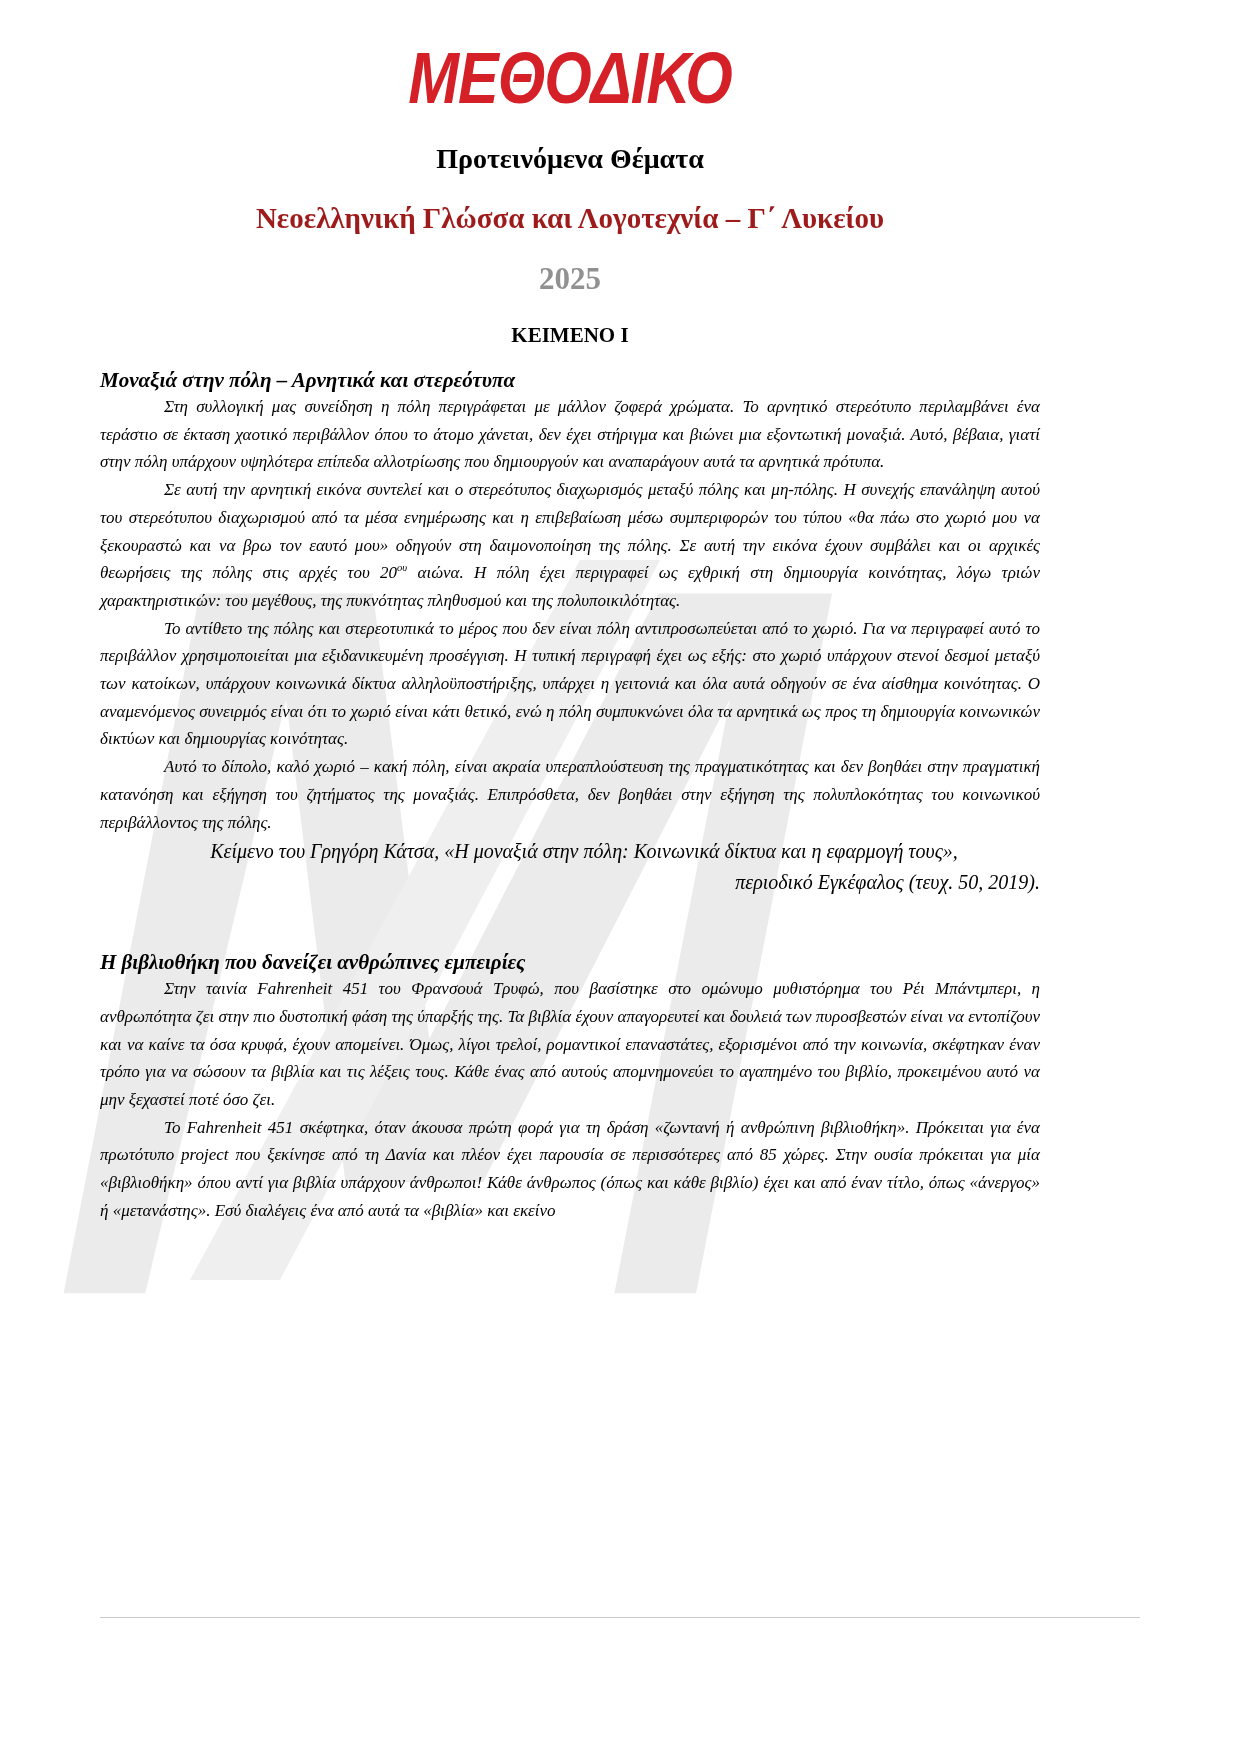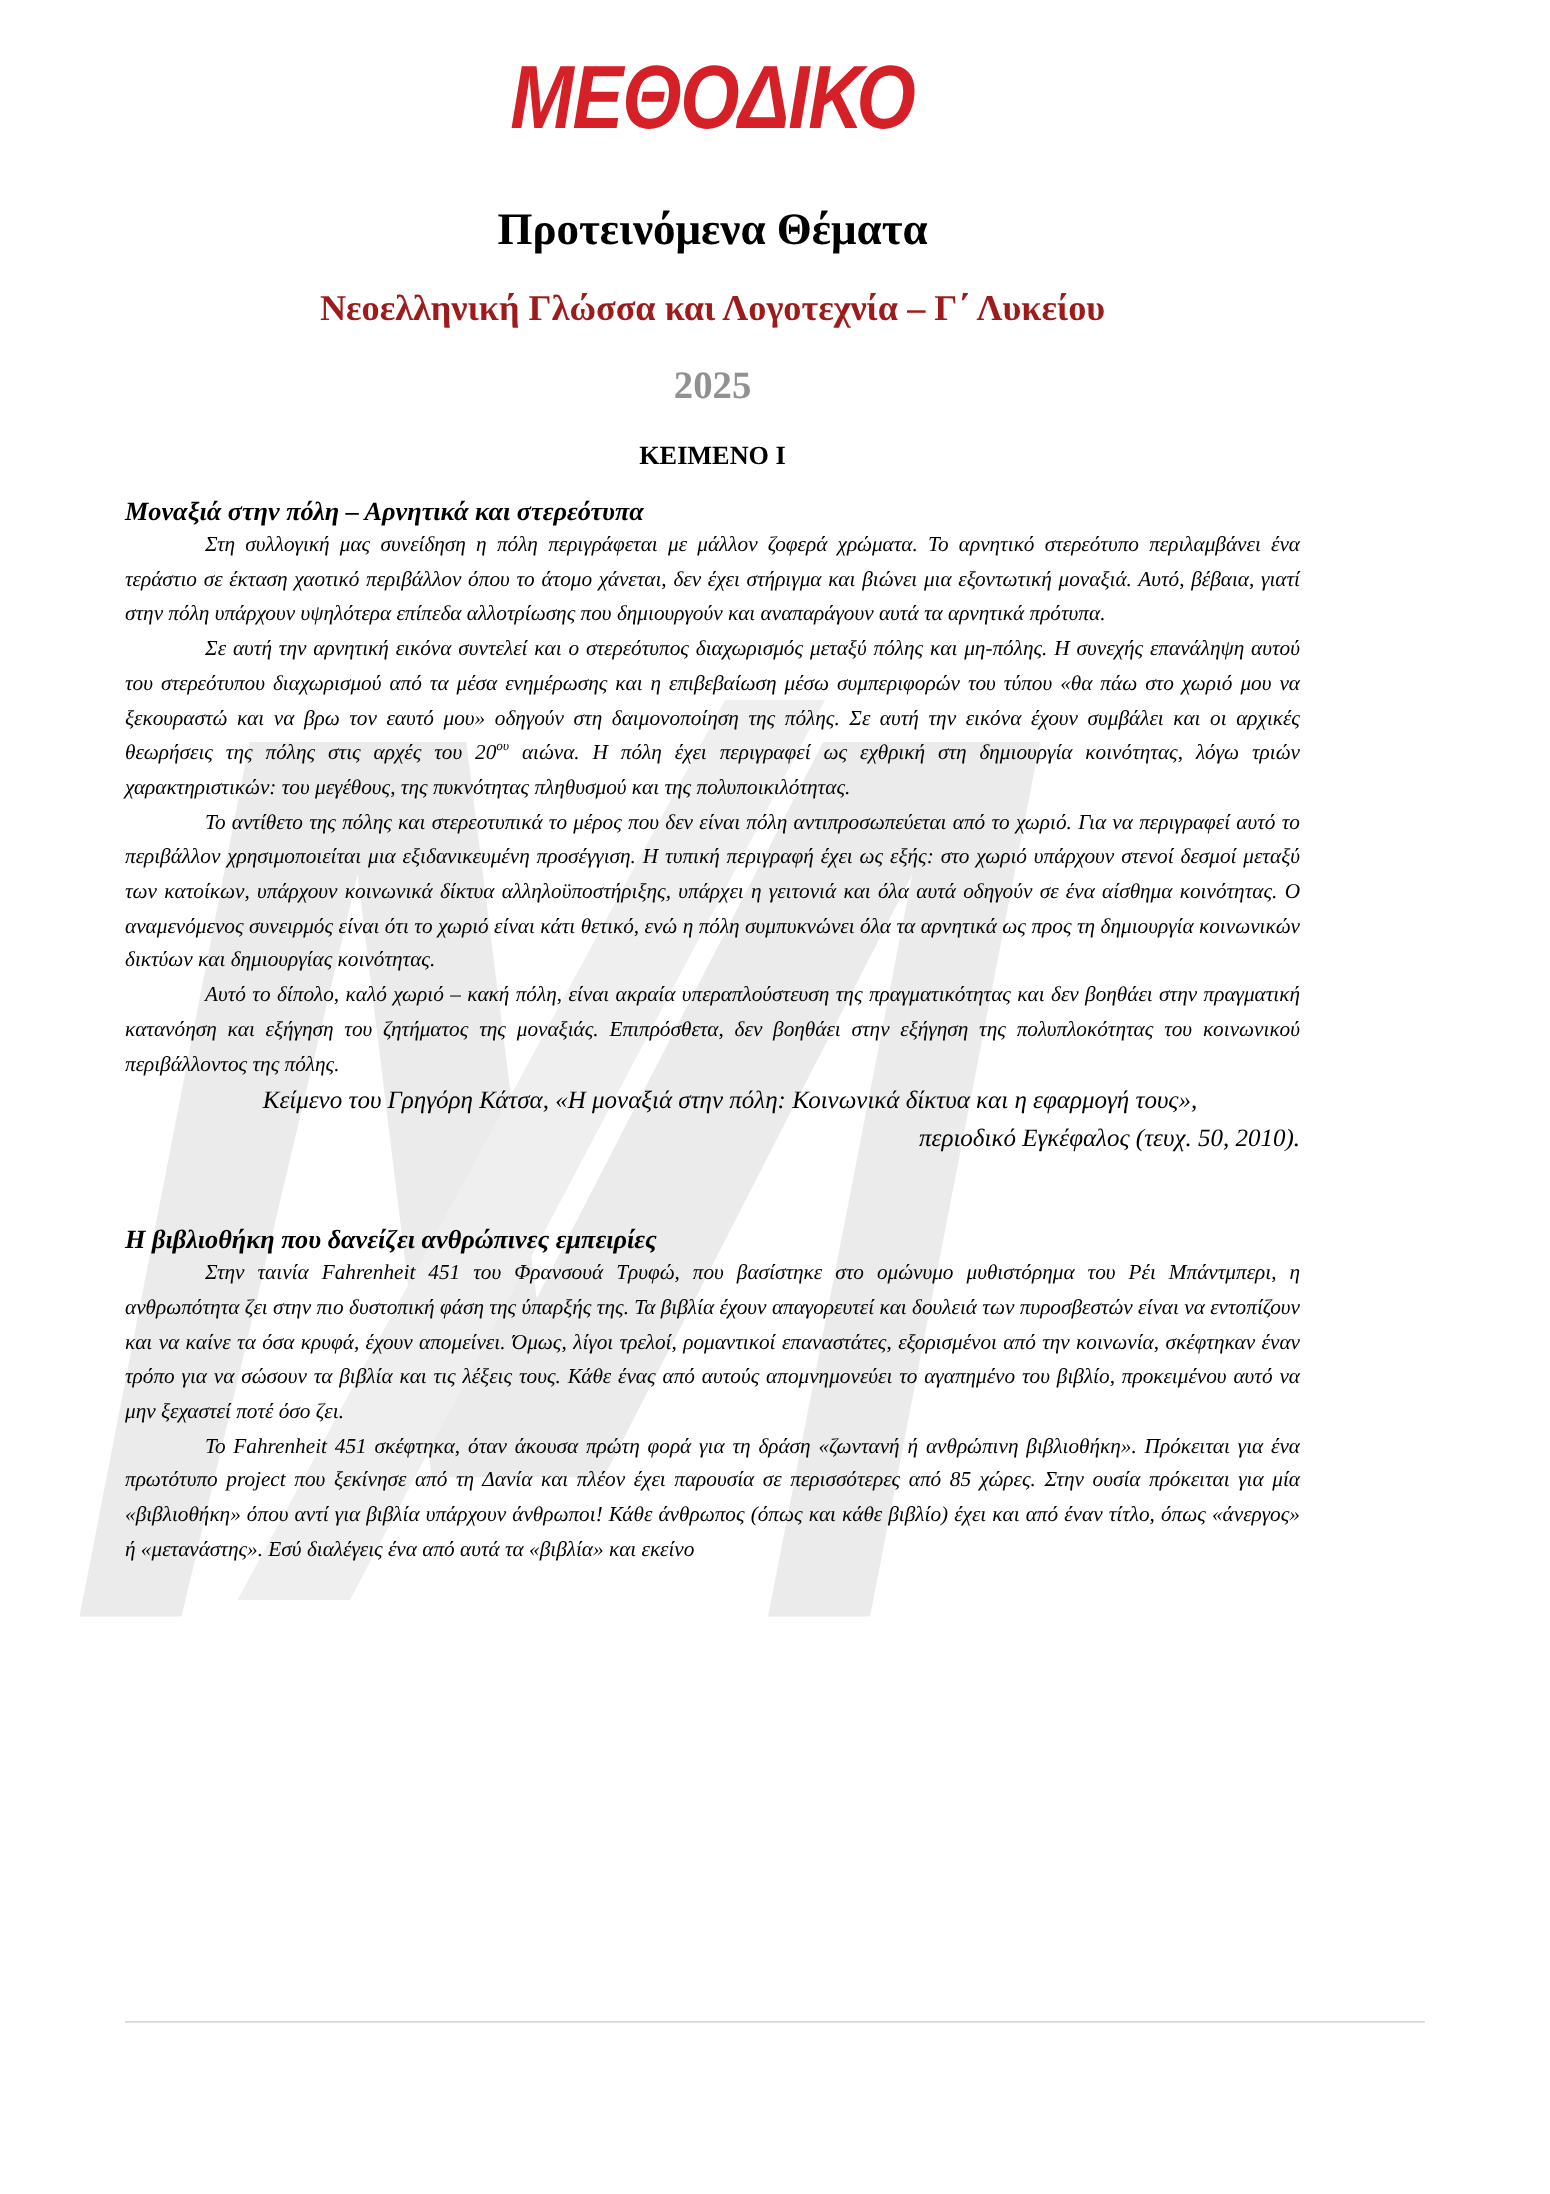--- a/index.html
+++ b/index.html
@@ -50,23 +50,23 @@
     font-size: 61px;
     letter-spacing: -1px;
     color: #d42026;
     transform: scaleY(1.18);
     transform-origin: center;
   }
 
   
   .doc-title {
     text-align: center;
-    font-size: 36px;
-    font-weight: bold;
-    margin-top: 53px;
+    font-size: 28px;
+    font-weight: bold;
+    margin-top: 34px;
     color: #000;
   }
   .doc-subject {
     text-align: center;
     font-size: 29px;
     font-weight: bold;
     color: #9e1b1b;
     margin-top: 27px;
   }
   .doc-year {
@@ -203,21 +203,21 @@
     <p class="para">Στη συλλογική μας συνείδηση η πόλη περιγράφεται με μάλλον ζοφερά χρώματα. Το αρνητικό στερεότυπο περιλαμβάνει ένα τεράστιο σε έκταση χαοτικό περιβάλλον όπου το άτομο χάνεται, δεν έχει στήριγμα και βιώνει μια εξοντωτική μοναξιά. Αυτό, βέβαια, γιατί στην πόλη υπάρχουν υψηλότερα επίπεδα αλλοτρίωσης που δημιουργούν και αναπαράγουν αυτά τα αρνητικά πρότυπα.</p>
 
     <p class="para">
       <span>Σε αυτή την αρνητική εικόνα συντελεί και ο στερεότυπος διαχωρισμός μεταξύ πόλης και μη-πόλης. Η συνεχής επανάληψη αυτού του στερεότυπου διαχωρισμού από τα μέσα ενημέρωσης και η επιβεβαίωση μέσω συμπεριφορών του τύπου «θα πάω στο χωριό μου να ξεκουραστώ και να βρω τον εαυτό μου» οδηγούν στη δαιμονοποίηση της πόλης. Σε αυτή την εικόνα έχουν συμβάλει και οι αρχικές θεωρήσεις της πόλης στις αρχές του 20</span><span class="sup">ου</span><span> αιώνα. Η πόλη έχει περιγραφεί ως εχθρική στη δημιουργία κοινότητας, λόγω τριών χαρακτηριστικών: του μεγέθους, της πυκνότητας πληθυσμού και της πολυποικιλότητας.</span>
     </p>
 
     <p class="para">Το αντίθετο της πόλης και στερεοτυπικά το μέρος που δεν είναι πόλη αντιπροσωπεύεται από το χωριό. Για να περιγραφεί αυτό το περιβάλλον χρησιμοποιείται μια εξιδανικευμένη προσέγγιση. Η τυπική περιγραφή έχει ως εξής: στο χωριό υπάρχουν στενοί δεσμοί μεταξύ των κατοίκων, υπάρχουν κοινωνικά δίκτυα αλληλοϋποστήριξης, υπάρχει η γειτονιά και όλα αυτά οδηγούν σε ένα αίσθημα κοινότητας. Ο αναμενόμενος συνειρμός είναι ότι το χωριό είναι κάτι θετικό, ενώ η πόλη συμπυκνώνει όλα τα αρνητικά ως προς τη δημιουργία κοινωνικών δικτύων και δημιουργίας κοινότητας.</p>
     <p class="para">Αυτό το δίπολο, καλό χωριό – κακή πόλη, είναι ακραία υπεραπλούστευση της πραγματικότητας και δεν βοηθάει στην πραγματική κατανόηση και εξήγηση του ζητήματος της μοναξιάς. Επιπρόσθετα, δεν βοηθάει στην εξήγηση της πολυπλοκότητας του κοινωνικού περιβάλλοντος της πόλης.</p>
 
     <p class="source-line left">Κείμενο του Γρηγόρη Κάτσα, «Η μοναξιά στην πόλη: Κοινωνικά δίκτυα και η εφαρμογή τους»,</p>
-    <p class="source-line right">περιοδικό Εγκέφαλος (τευχ. 50, 2010).</p>
+    <p class="source-line right">περιοδικό Εγκέφαλος (τευχ. 50, 2019).</p>
 
     <div class="gap-before-section2"></div>
 
     <div class="section-title">Η βιβλιοθήκη που δανείζει ανθρώπινες εμπειρίες</div>
 
     <p class="para">Στην ταινία Fahrenheit 451 του Φρανσουά Τρυφώ, που βασίστηκε στο ομώνυμο μυθιστόρημα του Ρέι Μπάντμπερι, η ανθρωπότητα ζει στην πιο δυστοπική φάση της ύπαρξής της. Τα βιβλία έχουν απαγορευτεί και δουλειά των πυροσβεστών είναι να εντοπίζουν και να καίνε τα όσα κρυφά, έχουν απομείνει. Όμως, λίγοι τρελοί, ρομαντικοί επαναστάτες, εξορισμένοι από την κοινωνία, σκέφτηκαν έναν τρόπο για να σώσουν τα βιβλία και τις λέξεις τους. Κάθε ένας από αυτούς απομνημονεύει το αγαπημένο του βιβλίο, προκειμένου αυτό να μην ξεχαστεί ποτέ όσο ζει.</p>
     <p class="para">Το Fahrenheit 451 σκέφτηκα, όταν άκουσα πρώτη φορά για τη δράση «ζωντανή ή ανθρώπινη βιβλιοθήκη». Πρόκειται για ένα πρωτότυπο project που ξεκίνησε από τη Δανία και πλέον έχει παρουσία σε περισσότερες από 85 χώρες. Στην ουσία πρόκειται για μία «βιβλιοθήκη» όπου αντί για βιβλία υπάρχουν άνθρωποι! Κάθε άνθρωπος (όπως και κάθε βιβλίο) έχει και από έναν τίτλο, όπως «άνεργος» ή «μετανάστης». Εσύ διαλέγεις ένα από αυτά τα «βιβλία» και εκείνο</p>
 
   </div>
 

